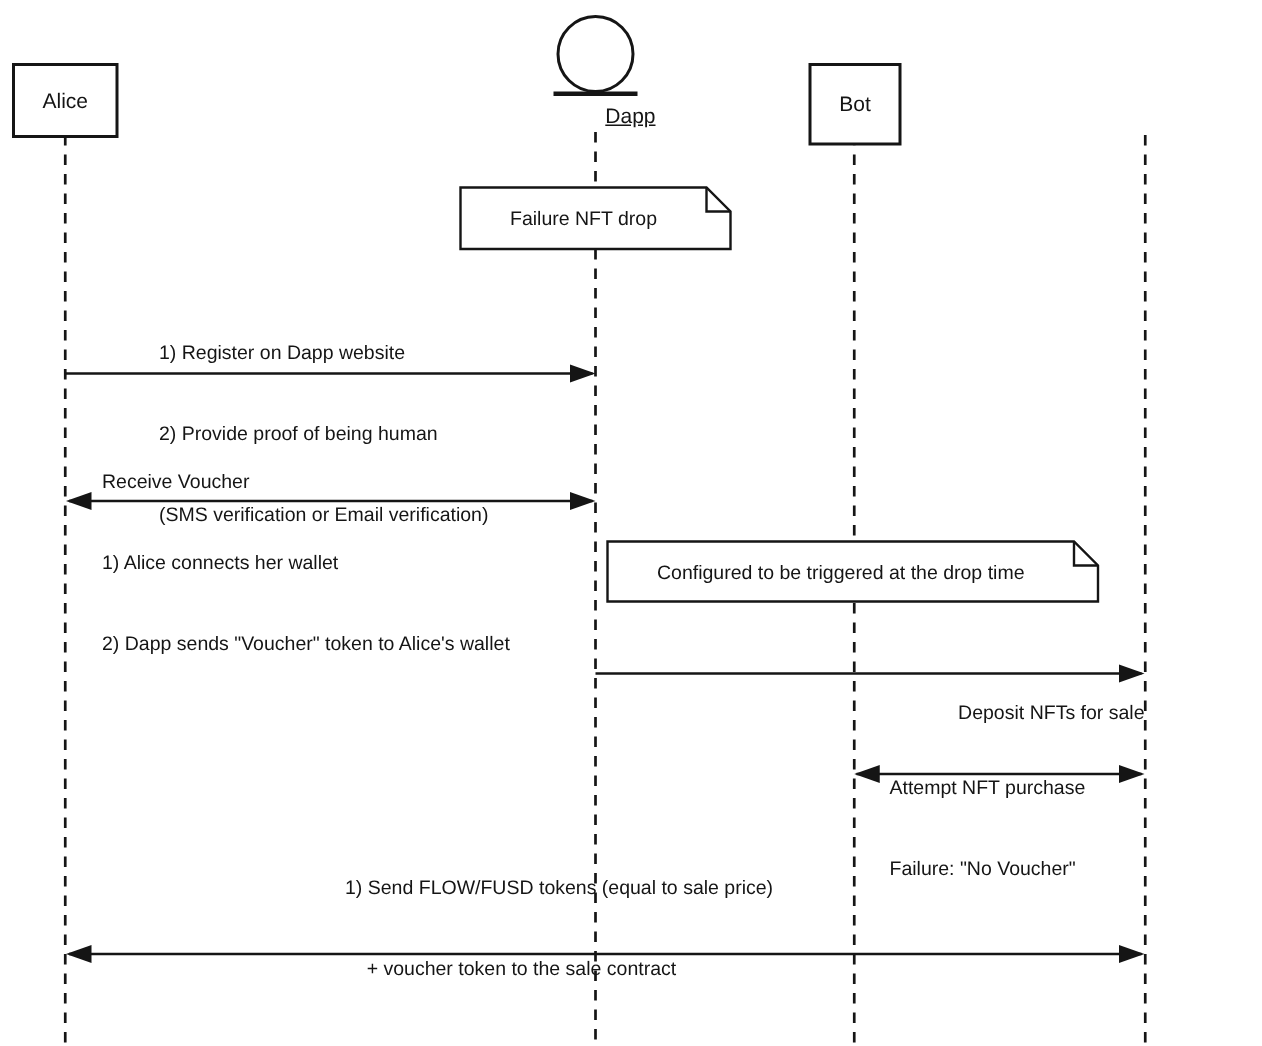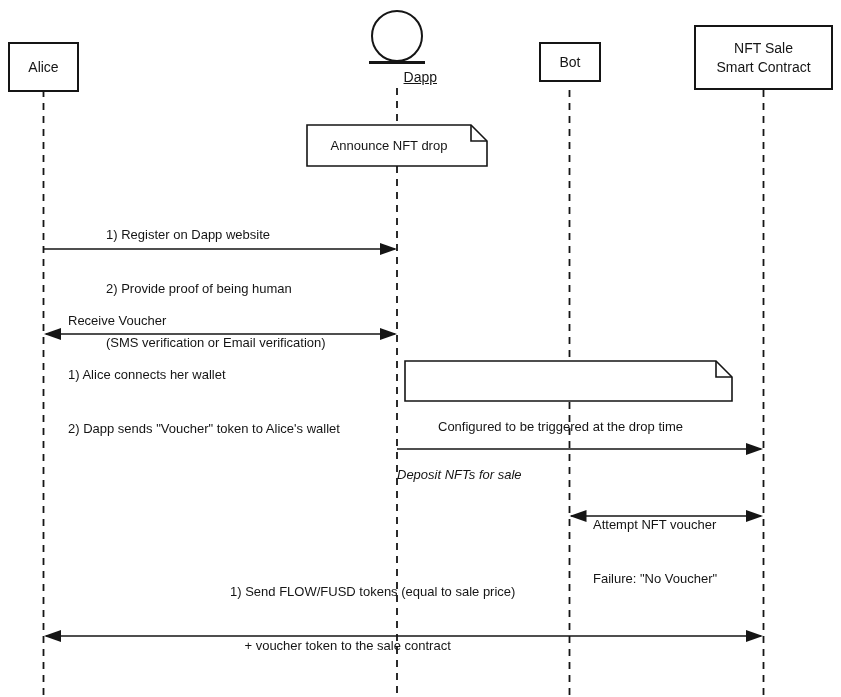--- a/index.html
+++ b/index.html
@@ -21,21 +21,21 @@
   .entity-label {
     position:absolute; font-size:14px; text-align:right;text-decoration:underline;
   }
   .note-text {
     position:absolute; font-size:13px; display:flex; align-items:center;
     justify-content:center; text-align:center;
   }
   .msg {
     position:absolute; font-size:13px; line-height:18px; white-space:pre;
   }
-  .msg.centered { text-align:left;font-style:italic; }
+  .msg.centered { text-align:right; }
 </style>
 </head>
 <body>
 
 <div class="canvas">
 
   <svg class="layer" width="841" height="697" viewBox="0 0 841 697">
 
     <line x1="43.5" y1="90" x2="43.5" y2="695" stroke="#151515" stroke-width="1.8" stroke-dasharray="7,6"></line>
     <line x1="397" y1="88" x2="397" y2="695" stroke="#151515" stroke-width="1.8" stroke-dasharray="7,6"></line>
@@ -80,53 +80,47 @@
   <div class="pbox" style="left:8px; top:42px; width:71px; height:50px;">
     <span>Alice</span>
   </div>
 
   <div>
     <div class="entity-circle" style="left:371px; top:10px; width:52px; height:52px;"></div>
     <div class="entity-line" style="left:369px; top:61px; width:56px; height:3px;"></div>
     <div class="entity-label" style="left:357px; top:69px; width:80px;">Dapp</div>
   </div>
 
-  <div class="pbox" style="left:539px; top:42px; width:62px; height:40px;">
+  <div class="pbox" style="left:539px; top:42px; width:62px; height:55px;">
     <span>Bot</span>
   </div>
 
-  <div class="pbox" style="left:694px; top:25px; width:139px; height:65px;">
-    <span>
-      <span>NFT Sale</span><br>
-      <span>Smart Contract</span>
-    </span>
-  </div>
 
-  <div class="note-text" style="left:307px; top:125px; width:164px; height:41px;">Announce NFT drop</div>
+  <div class="note-text" style="left:307px; top:125px; width:164px; height:41px;">Failure NFT drop</div>
 
-  <div class="note-text" style="left:405px; top:361px; width:311px; height:40px;margin-top:45px;">Configured to be triggered at the drop time</div>
+  <div class="note-text" style="left:405px; top:361px; width:311px; height:40px;">Configured to be triggered at the drop time</div>
 
   <div class="msg" style="left:96px; top:190px;margin-left:10px;">
     <div>1) Register on Dapp website</div>
     <div>2) Provide proof of being human</div>
     <div>(SMS verification or Email verification)</div>
   </div>
 
   <div class="msg" style="left:68px; top:276px;">
     <div>Receive Voucher</div>
     <div>1) Alice connects her wallet</div>
     <div>2) Dapp sends "Voucher" token to Alice's wallet</div>
   </div>
 
   <div class="msg centered" style="left:397px; top:430px; width:366px;">
     <div>Deposit NFTs for sale</div>
   </div>
 
   <div class="msg" style="left:593px; top:480px;">
-    <div>Attempt NFT voucher</div>
+    <div>Attempt NFT purchase</div>
     <div>Failure: "No Voucher"</div>
   </div>
 
   <div class="msg" style="left:230px; top:547px;">
     <div>1) Send FLOW/FUSD tokens (equal to sale price)</div>
     <div>    + voucher token to the sale contract</div>
     
     
   </div>
 

